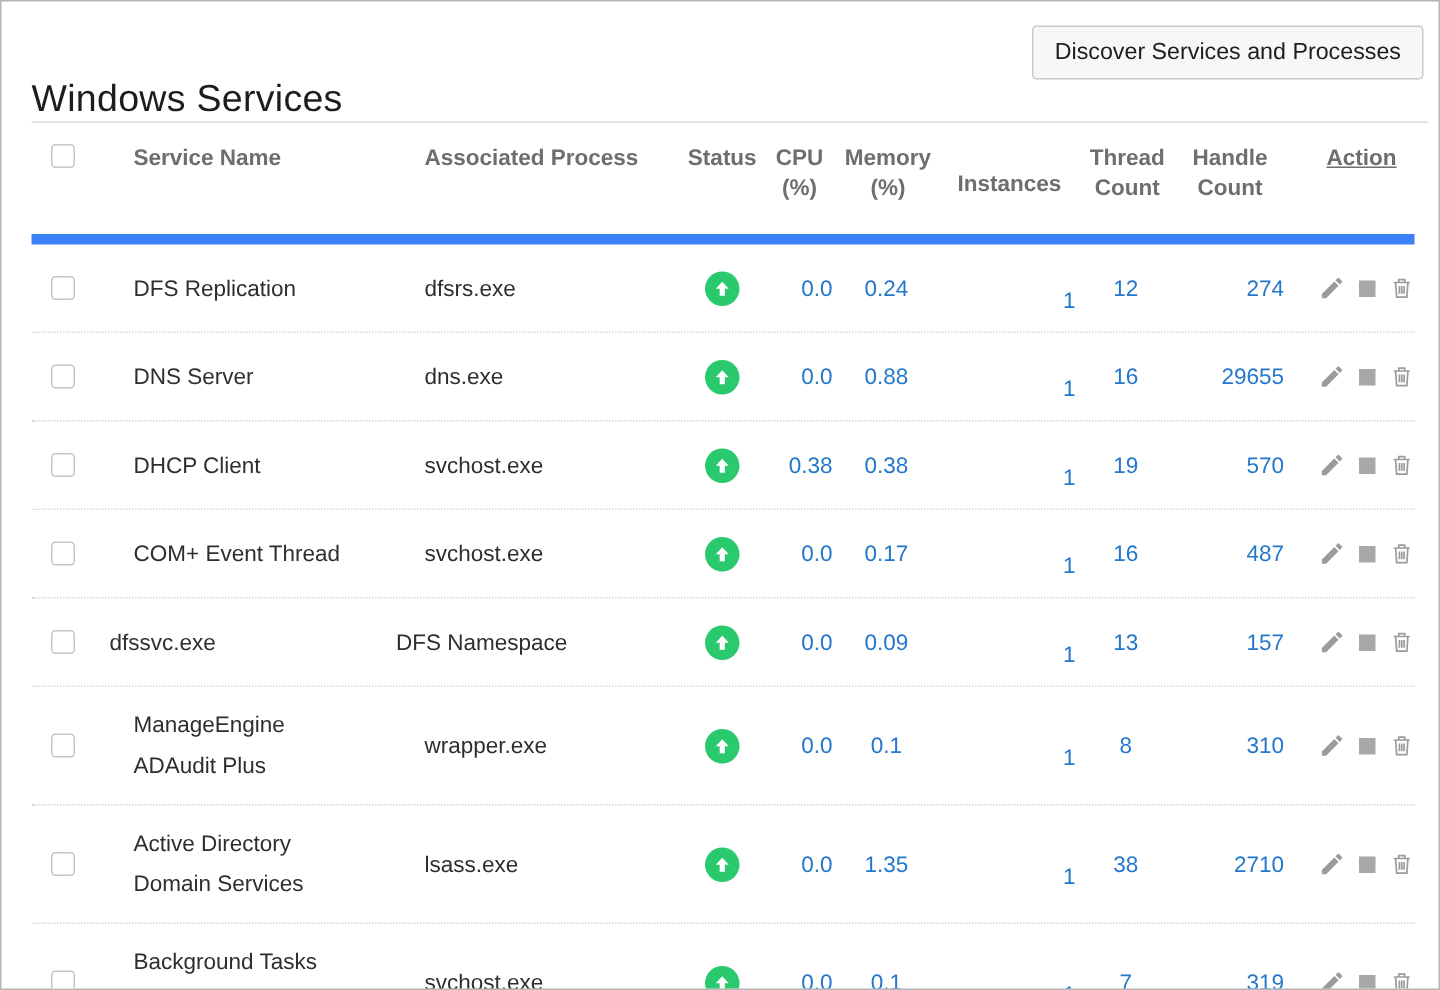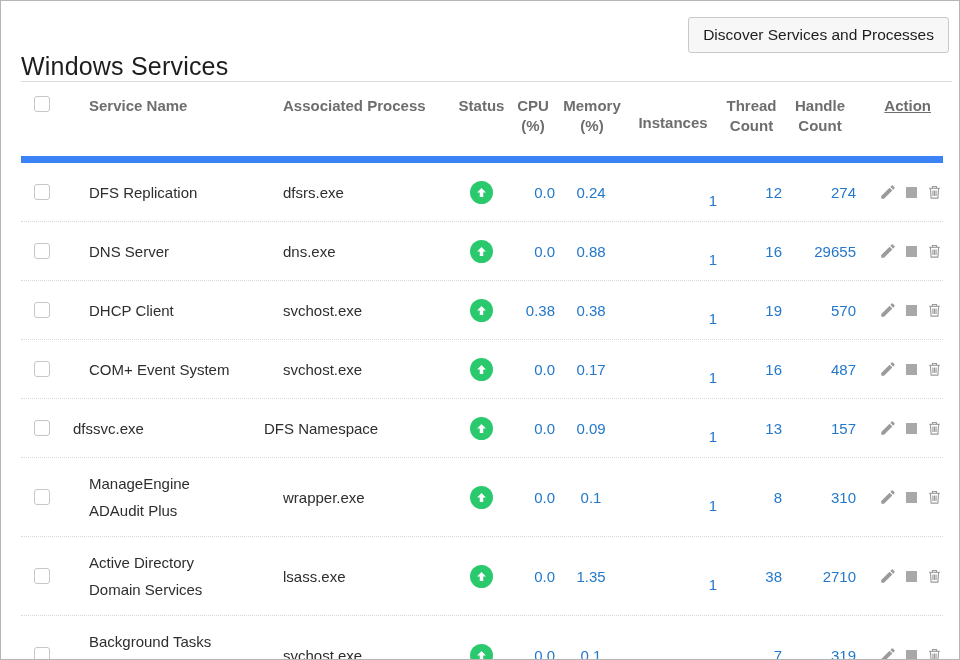--- a/index.html
+++ b/index.html
@@ -46,21 +46,21 @@
   }
   .td{font-size:15px;color:var(--text-dark);}
   
   .c-check{width:48px;flex:none;display:flex;align-items:center;}
   .c-name{width:210px;flex:none;padding-left:20px;}
   .c-process{width:175px;flex:none;padding-left:4px;}
   .c-status{width:55px;flex:none;display:flex;justify-content:center;text-align:center;}
   .c-cpu{width:48px;flex:none;text-align:right;padding-right:2px;}
   .c-memory{width:70px;flex:none;text-align:center;padding-right:2px;}
   .c-instances{width:92px;flex:none;text-align:right;padding-right:2px;margin-top:17px;}
-  .c-thread{width:65px;flex:none;text-align:right;padding-right:2px;}
+  .c-thread{width:65px;flex:none;text-align:center;padding-right:2px;}
   .c-handle{width:72px;flex:none;text-align:right;}
   .c-action{flex:1;display:flex;justify-content:flex-end;align-items:center;gap:9px;text-decoration:underline;}
   .th.c-status{display:block;text-align:center;}
   .th.c-cpu,.th.c-memory,.th.c-instances,.th.c-thread,.th.c-handle{text-align:center;padding-right:0;}
   .th.c-action{display:block;text-align:right;padding-right:12px;}
   
   .name-text{line-height:27px;white-space:pre-line;margin-top:12px;}
   .num{color:var(--accent-blue);}
   .cb{
     display:inline-block;width:16px;height:16px;margin-left:13px;
@@ -239,21 +239,21 @@
         </svg>
       </button>
     </div>
   </div>
 
   <div class="tr">
     <div class="td c-check">
       <span class="cb" role="checkbox" aria-checked="false"></span>
     </div>
     <div class="td c-name">
-      <span class="name-text">COM+ Event System</span>
+      <span class="name-text">COM+ Event Thread</span>
     </div>
     <div class="td c-process">
       <span>svchost.exe</span>
     </div>
     <div class="td c-status">
       <span class="status-badge" title="Running">
         <svg width="13" height="13" viewBox="0 0 24 24" aria-hidden="true">
           <path d="M12 3.5 L20 12 H15.2 V20.5 H8.8 V12 H4 Z" fill="#ffffff"></path>
         </svg>
       </span>

